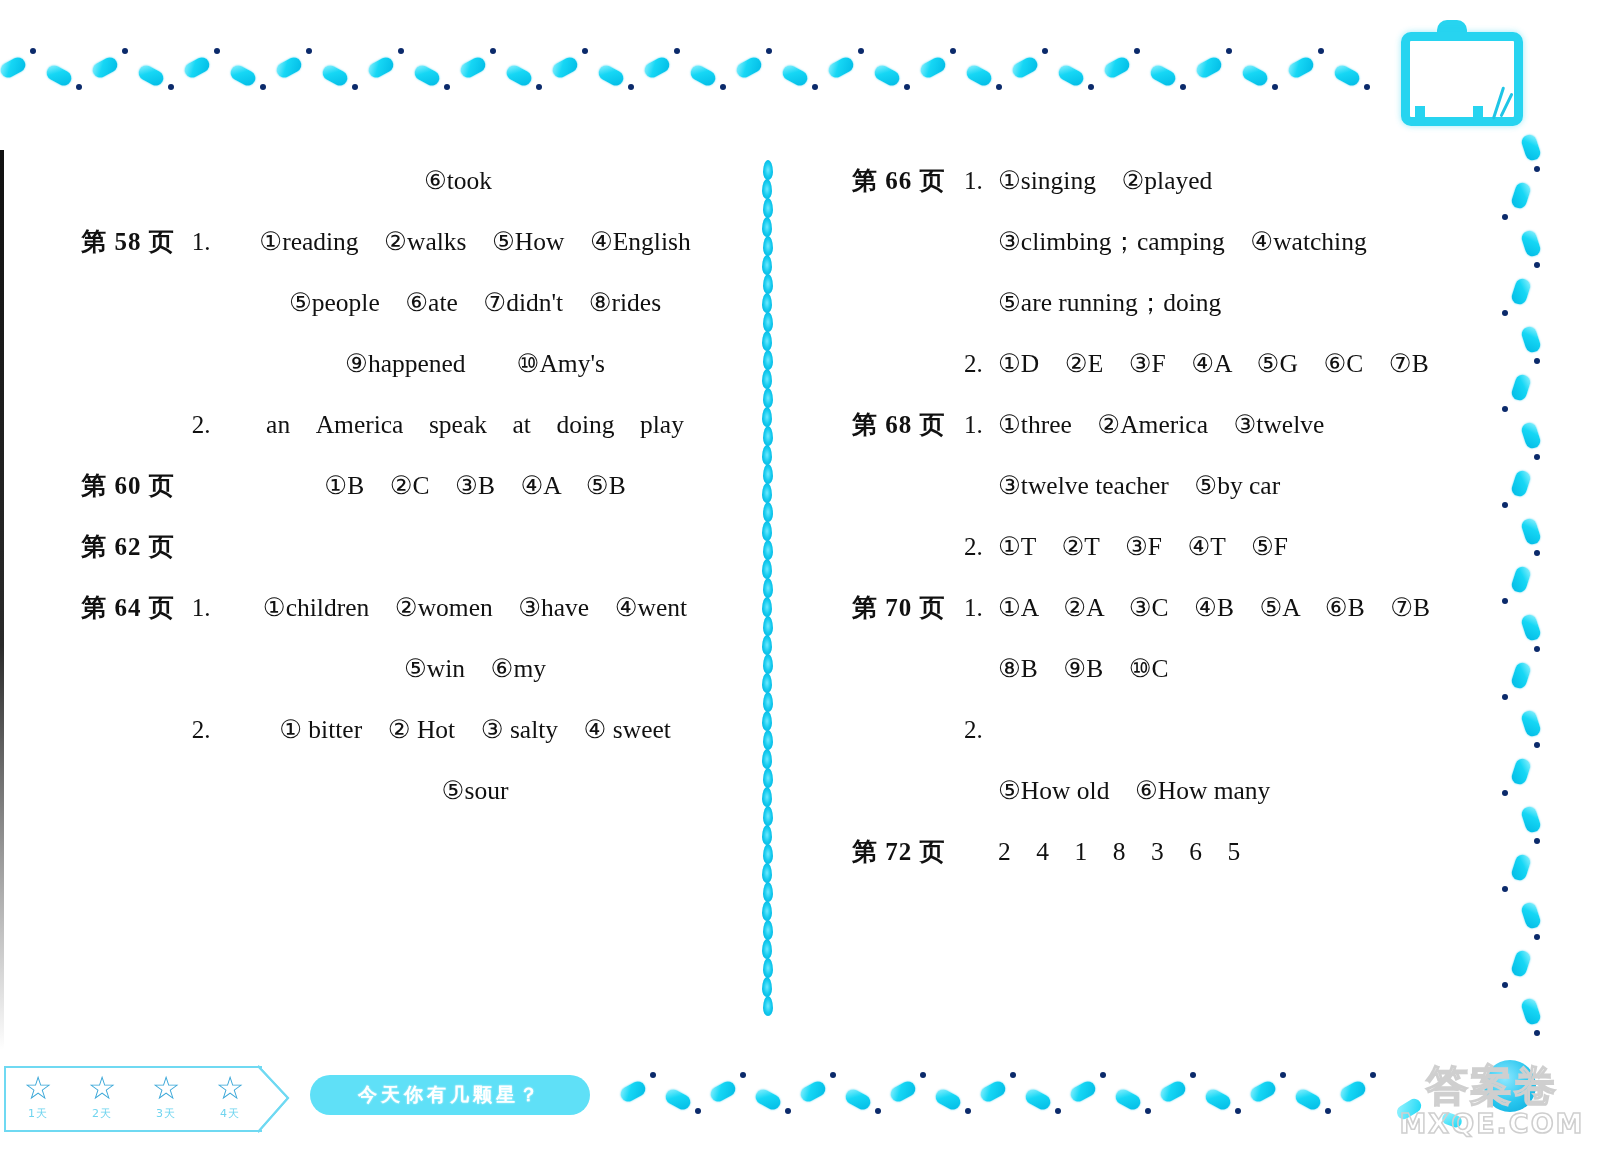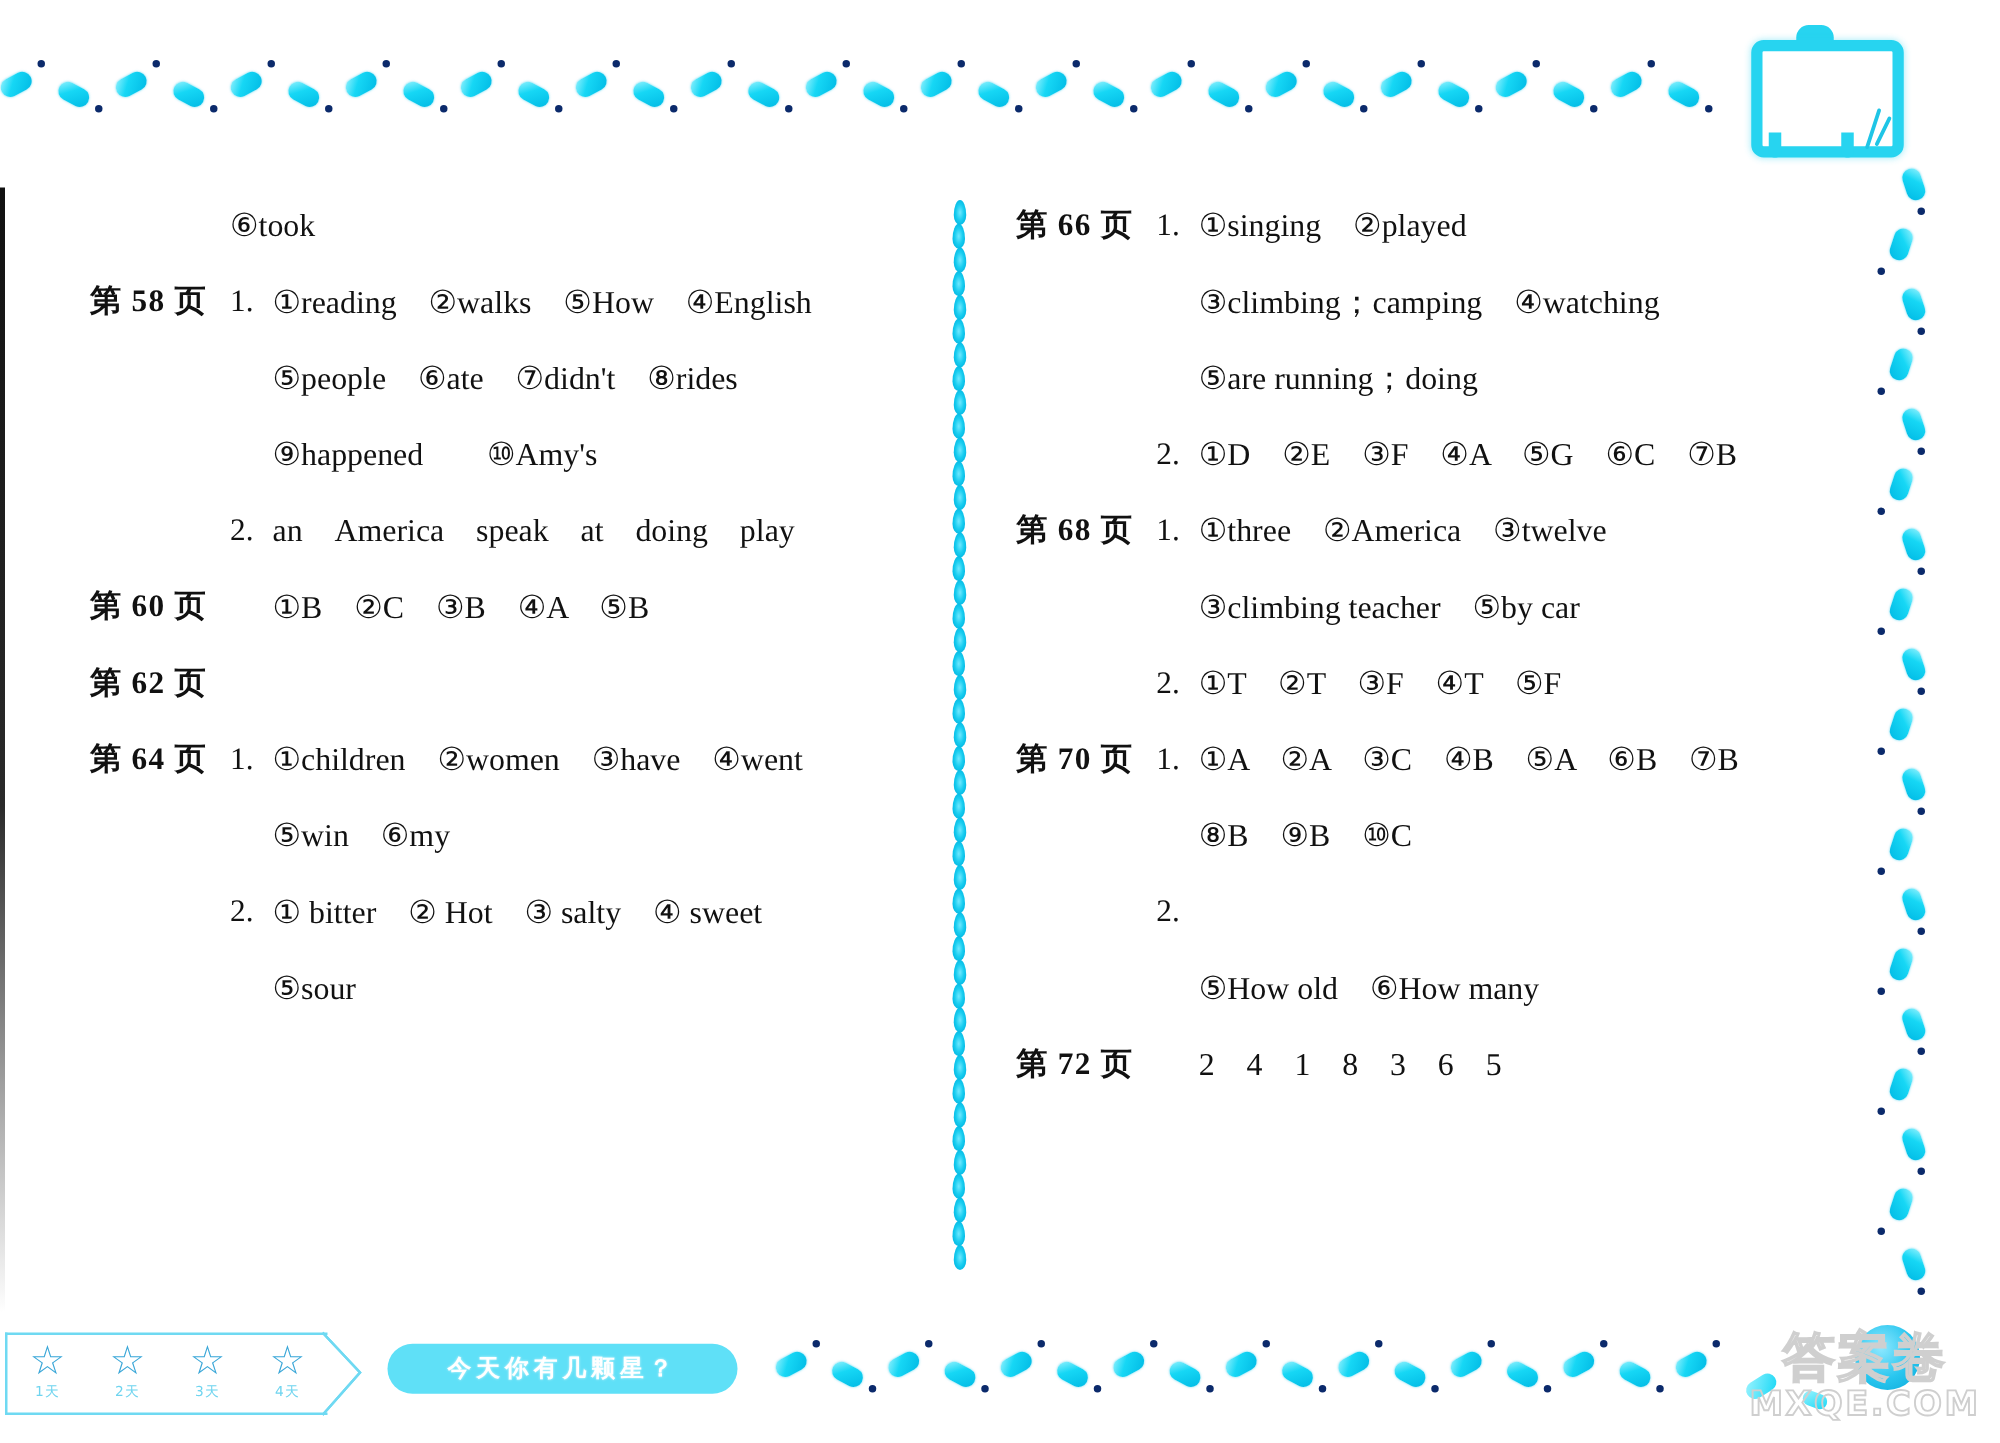--- a/index.html
+++ b/index.html
@@ -66,22 +66,22 @@
     color:#2ad2ef;font-size:30px;font-weight:bold;letter-spacing:3px;
     font-family:"DejaVu Sans", sans-serif;
   }
   .badge-leg{
     position:absolute;width:10px;height:20px;background:#27d4f0;border-radius:0 0 4px 4px;
   }
   .badge-grass{position:absolute;width:3px;background:#1fc5e6;border-radius:2px;}
 
   
   .col{position:absolute;top:150px;font-size:25.5px;color:#111;line-height:61px;white-space:nowrap;}
-  .col-left{left:72px;width:660px;}
-  .col-right{left:813px;width:700px;}
+  .col-left{left:72px;width:660px;text-align:center;}
+  .col-right{left:852px;width:700px;}
 
   .row{display:flex;align-items:flex-start;height:61px;}
   .pagelabel{
     font-weight:bold;font-size:25px;letter-spacing:1px;
     min-width:112px;flex:0 0 112px;
     font-family:"Liberation Serif", serif;
   }
   .qnum{flex:0 0 34px;font-size:25px;}
   .ans{flex:1 1 auto;}
   .indent-1{padding-left:112px;}
@@ -404,21 +404,21 @@
       <div class="row indent-1">
         <span class="qnum">2.</span>
         <span class="ans">①D　②E　③F　④A　⑤G　⑥C　⑦B</span>
       </div>
       <div class="row ">
         <span class="pagelabel">第 68 页</span>
         <span class="qnum">1.</span>
         <span class="ans">①three　②America　③twelve</span>
       </div>
       <div class="row indent-2">
-        <span class="ans">③climbing teacher　⑤by car</span>
+        <span class="ans">③twelve teacher　⑤by car</span>
       </div>
       <div class="row indent-1">
         <span class="qnum">2.</span>
         <span class="ans">①T　②T　③F　④T　⑤F</span>
       </div>
       <div class="row ">
         <span class="pagelabel">第 70 页</span>
         <span class="qnum">1.</span>
         <span class="ans">①A　②A　③C　④B　⑤A　⑥B　⑦B</span>
       </div>

